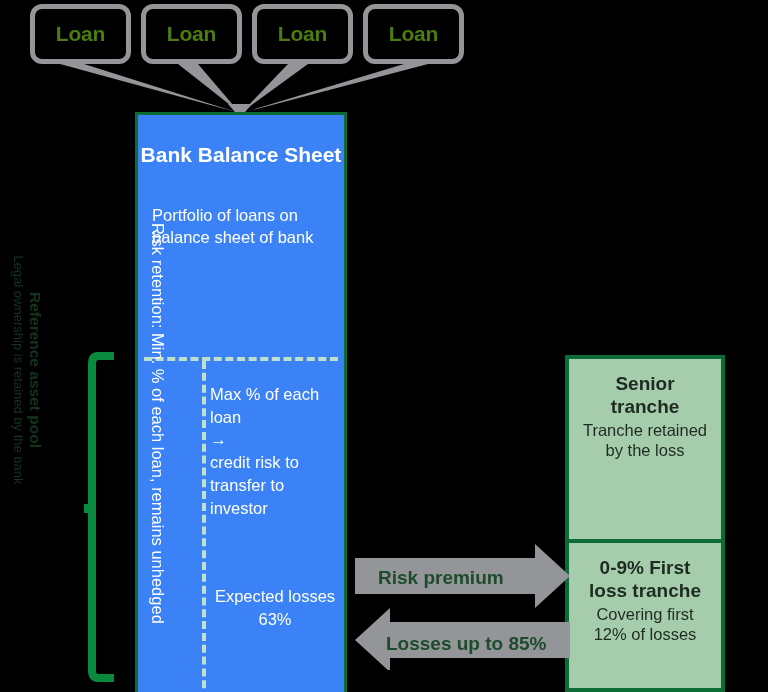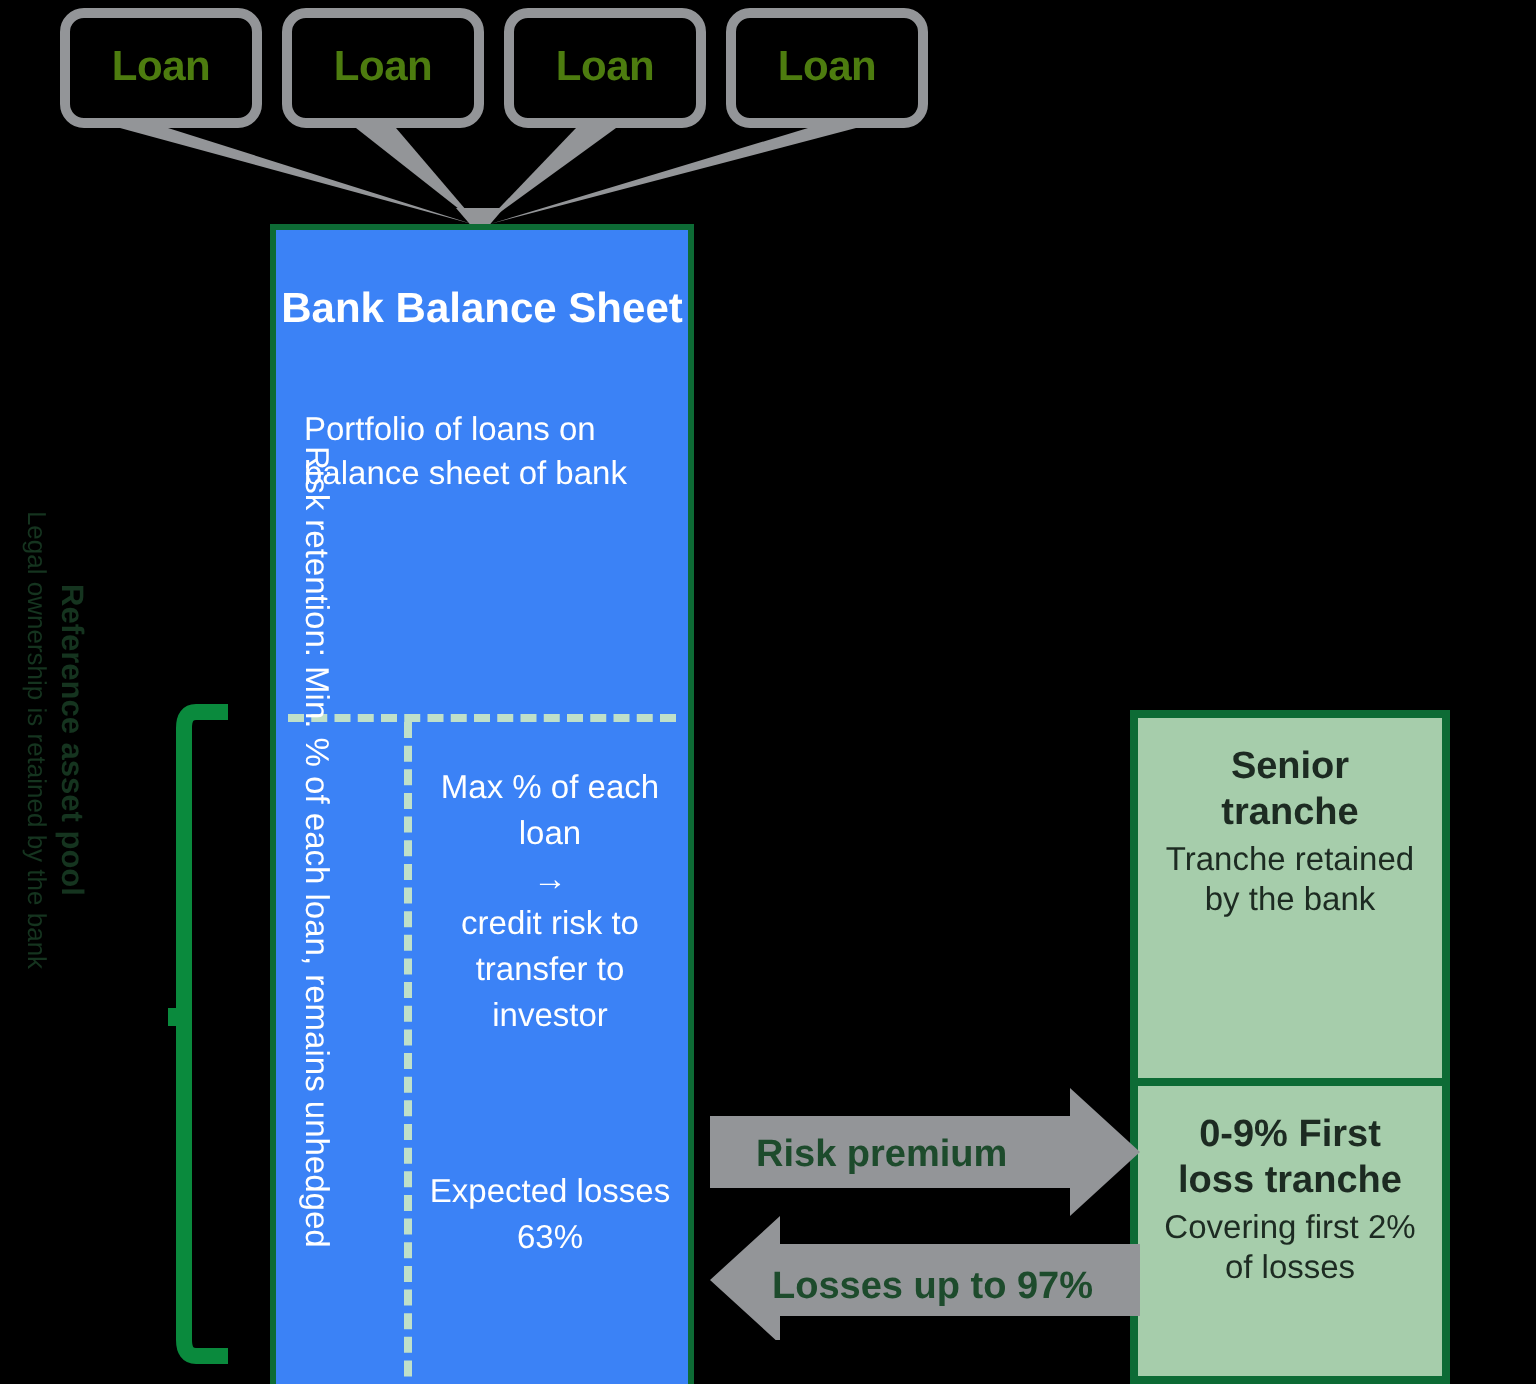--- a/index.html
+++ b/index.html
@@ -81,21 +81,21 @@
     white-space: nowrap;
   }
 
   
   #transfer-text {
     position: absolute;
     left: 72px; right: 4px; top: 268px;
     color: #ffffff;
     font-size: 16.5px;
     line-height: 1.4;
-    text-align: center;
+    text-align: left;
   }
   #transfer-arrow { font-size: 17px; line-height: 1.3; }
   #expected-losses {
     position: absolute;
     left: 72px; right: 4px; top: 470px;
     color: #ffffff;
     font-size: 16.5px;
     line-height: 1.4;
     text-align: center;
   }
@@ -195,28 +195,28 @@
     <rect x="0" y="152" width="12" height="9" fill="#0a8a3d"></rect>
   </svg>
   <div id="pool-label">
     <div id="pool-title">Reference asset pool</div>
     <div id="pool-sub">Legal ownership is retained by the bank</div>
   </div>
 
   <div id="tranche-wrap">
     <div class="tranche" id="tranche-senior">
       <div class="tranche-title">Senior tranche</div>
-      <div class="tranche-sub">Tranche retained by the bank</div>
+      <div class="tranche-sub">Tranche retained by the loss</div>
     </div>
     <div class="tranche" id="tranche-first">
       <div class="tranche-title">0-9% First loss tranche</div>
-      <div class="tranche-sub">Covering first 2% of losses</div>
+      <div class="tranche-sub">Covering first 12% of losses</div>
     </div>
   </div>
 
   <svg id="flow-svg" viewBox="0 0 235 130">
     <path d="M 10 18 L 190 18 L 190 4 L 225 36 L 190 68 L 190 54 L 10 54 Z" fill="#939598"></path>
     <path d="M 225 82 L 45 82 L 45 68 L 10 100 L 45 132 L 45 118 L 225 118 Z" fill="#939598"></path>
   </svg>
   <div class="flow-label" id="label-premium">Risk premium</div>
-  <div class="flow-label" id="label-losses">Losses up to 97%</div>
+  <div class="flow-label" id="label-losses">Losses up to 85%</div>
 
 </div>
 
 </body></html>

